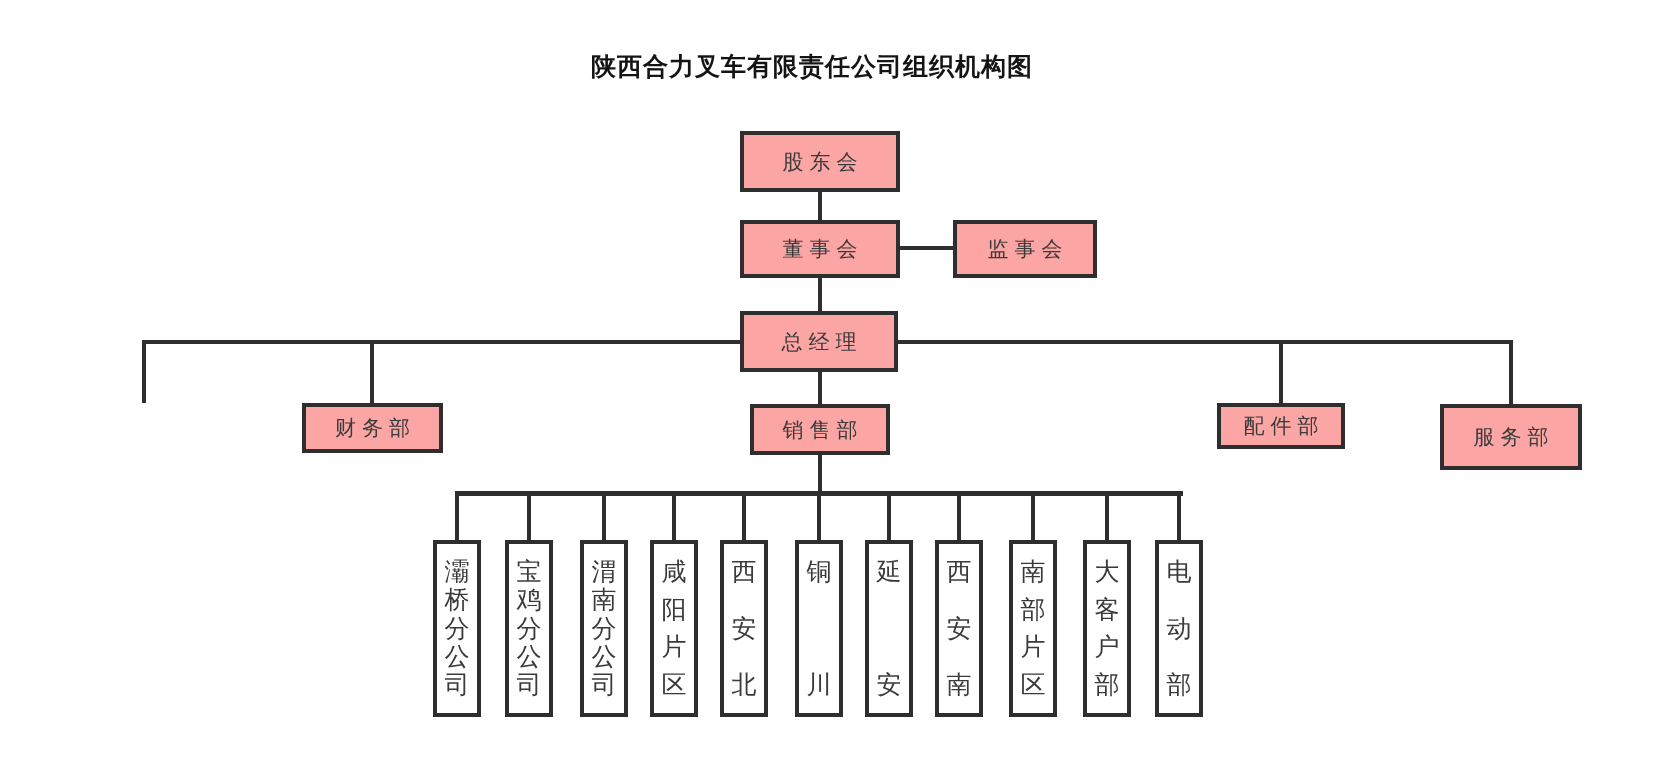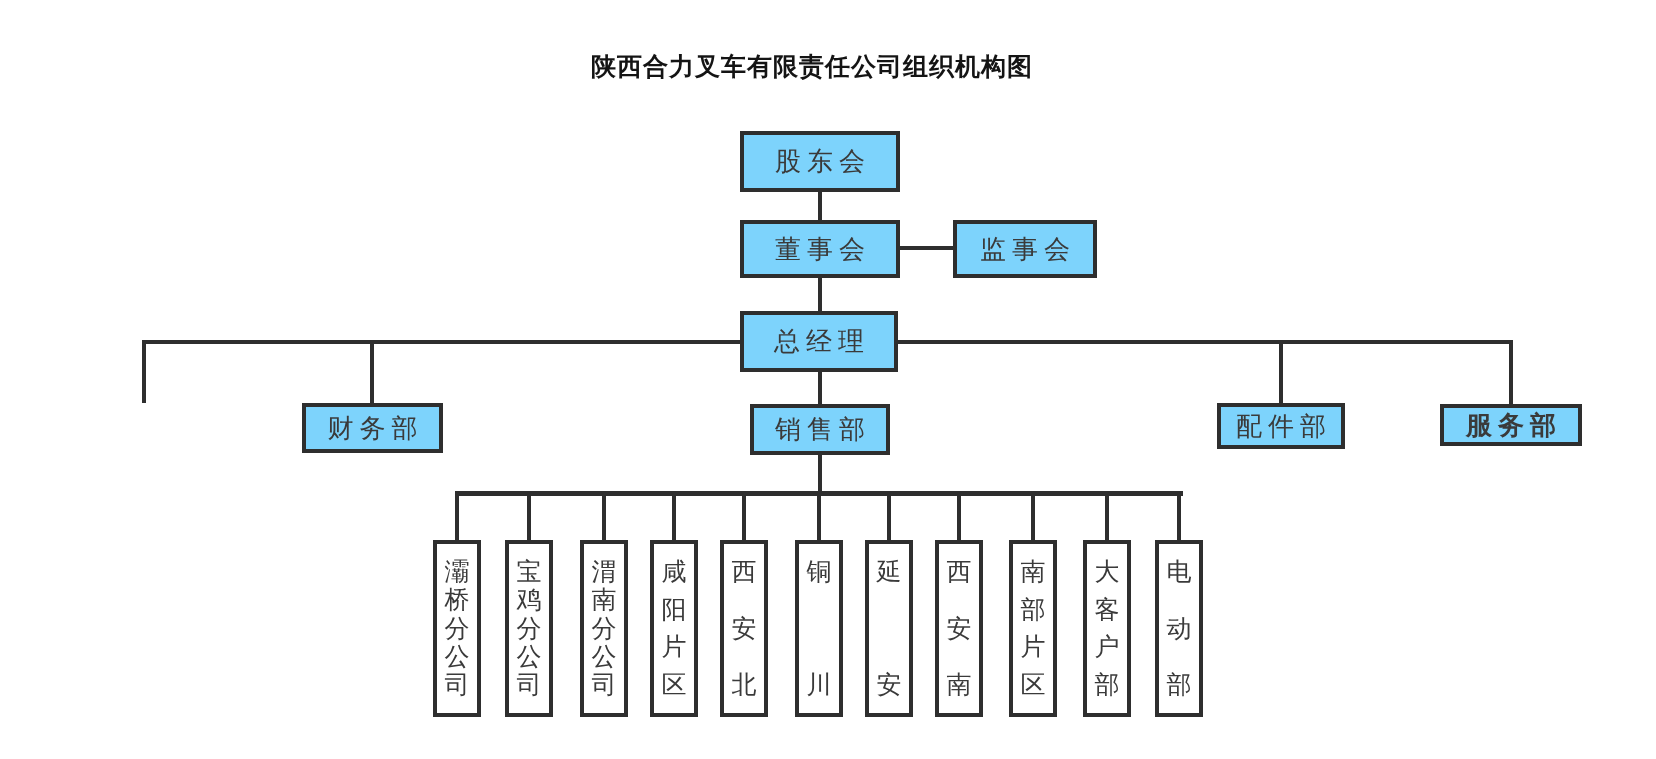--- a/index.html
+++ b/index.html
@@ -21,39 +21,39 @@
     font-family: "Liberation Sans", sans-serif;
     font-weight: bold;
     font-size: 25px;
     letter-spacing: 1px;
     color: var(--title-color, #141414);
   }
   .node {
     position: absolute;
     box-sizing: border-box;
     border: 4px solid var(--line-color, #2e2e2e);
-    background: #7dd3fc;
+    background: #fca5a5;
     display: flex;
     align-items: center;
     justify-content: center;
-    font-size: 26px;
+    font-size: 21px;
     letter-spacing: 6px;
     text-indent: 6px;
     color: var(--text-color, #3a3a3a);
   }
   
   .n-shareholders { left: 740px; top: 131px; width: 160px; height: 61px; }
   .n-board        { left: 740px; top: 220px; width: 160px; height: 58px; }
   .n-supervisors  { left: 953px; top: 220px; width: 144px; height: 58px; }
   .n-gm           { left: 740px; top: 311px; width: 158px; height: 61px; }
   .n-admin        { left: 65px;  top: 403px; width: 162px; height: 50px; }
   .n-finance      { left: 302px; top: 403px; width: 141px; height: 50px; }
   .n-sales        { left: 750px; top: 404px; width: 140px; height: 51px; }
   .n-parts        { left: 1217px; top: 403px; width: 128px; height: 46px; }
-  .n-service      { left: 1440px; top: 404px; width: 142px; height: 42px; font-weight: bold; }
+  .n-service      { left: 1440px; top: 404px; width: 142px; height: 66px; }
 
   .line { position: absolute; background: var(--line-color, #2e2e2e); }
   
   .c-sh-board   { left: 818px; top: 192px; width: 4px;  height: 28px; }
   .c-board-sup  { left: 900px; top: 246px; width: 53px; height: 4px; }
   .c-board-gm   { left: 818px; top: 278px; width: 4px;  height: 33px; }
   .c-bus-left   { left: 144px; top: 340px; width: 596px; height: 4px; }
   .c-bus-right  { left: 898px; top: 340px; width: 615px; height: 4px; }
   .c-drop-admin   { left: 142px;  top: 340px; width: 4px; height: 63px; }
   .c-drop-finance { left: 370px;  top: 340px; width: 4px; height: 63px; }

